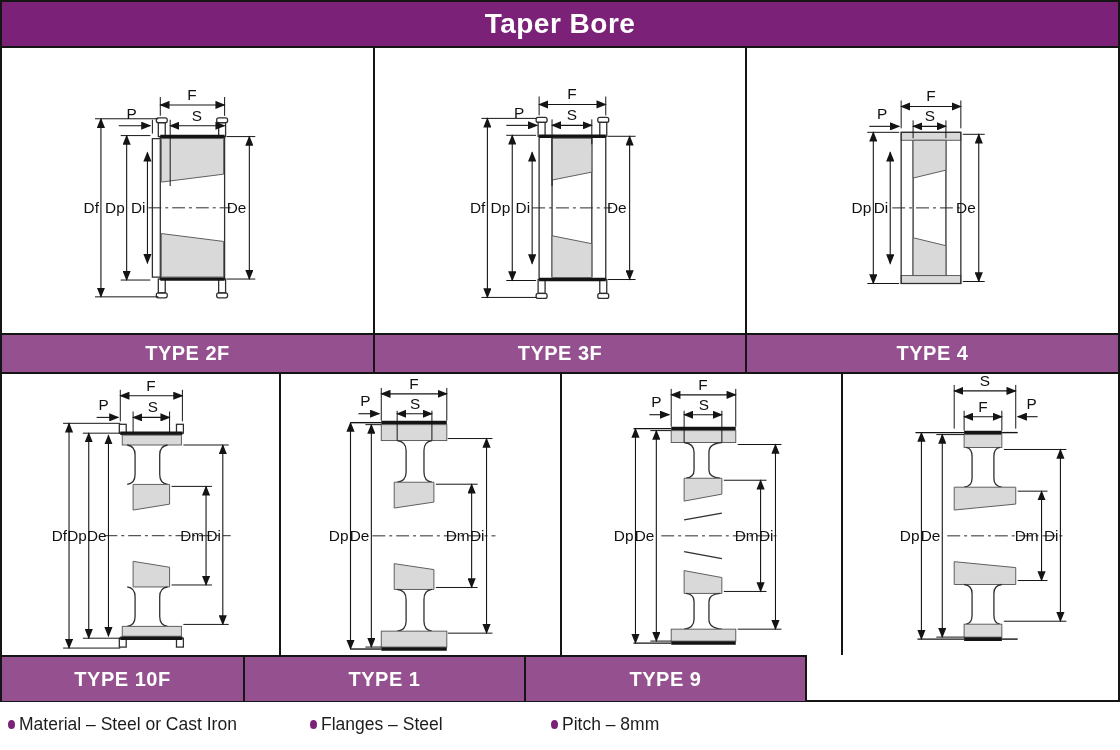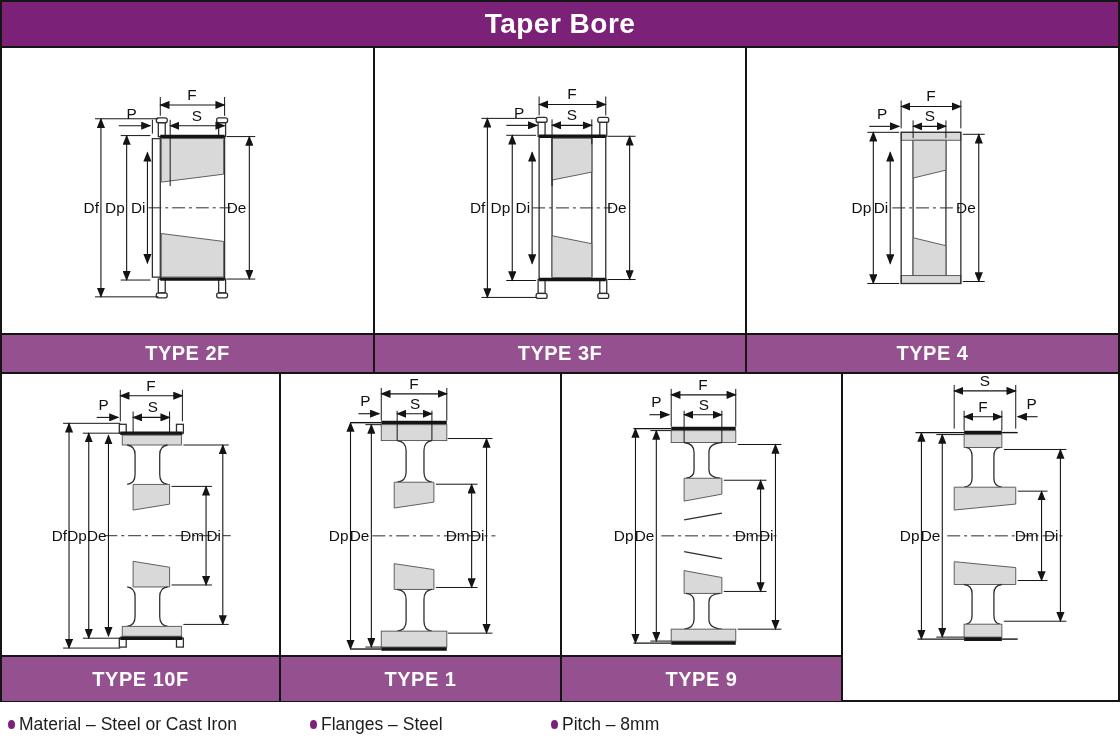--- a/index.html
+++ b/index.html
@@ -388,21 +388,21 @@
             <text class="dlb end" x="77" y="167">Dp</text>
             <text class="dlb end" x="98" y="167">De</text>
             <text class="dlb end" x="197" y="167">Dm</text>
             <text class="dlb end" x="217" y="167">Di</text>
           </g>
         </svg>
       </div>
     </div>
 
     <div class="bandrow bot">
-      <div class="band bdr" style="width:279px">TYPE 10F</div>
+      <div class="band bdr" style="width:243px">TYPE 10F</div>
       <div class="band bdr" style="width:281px">TYPE 1</div>
       <div class="band bdr" style="width:281px">TYPE 9</div>
     </div>
   </div>
 
   <div class="footer">
     <div class="note" style="left:8px">
       <span class="dot"></span>
       <span class="ntext">Material – Steel or Cast Iron</span>
     </div>

